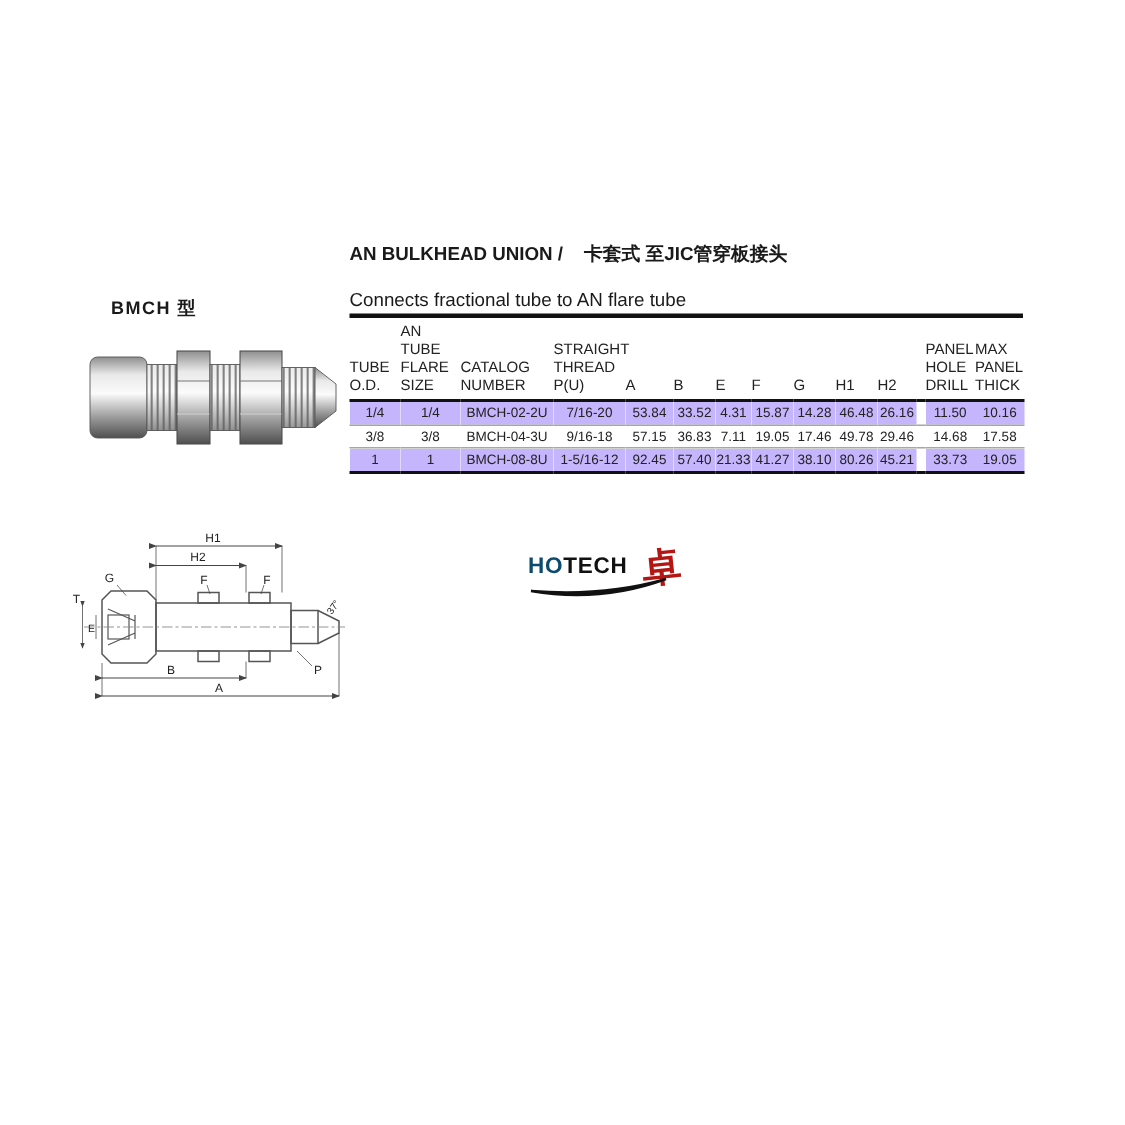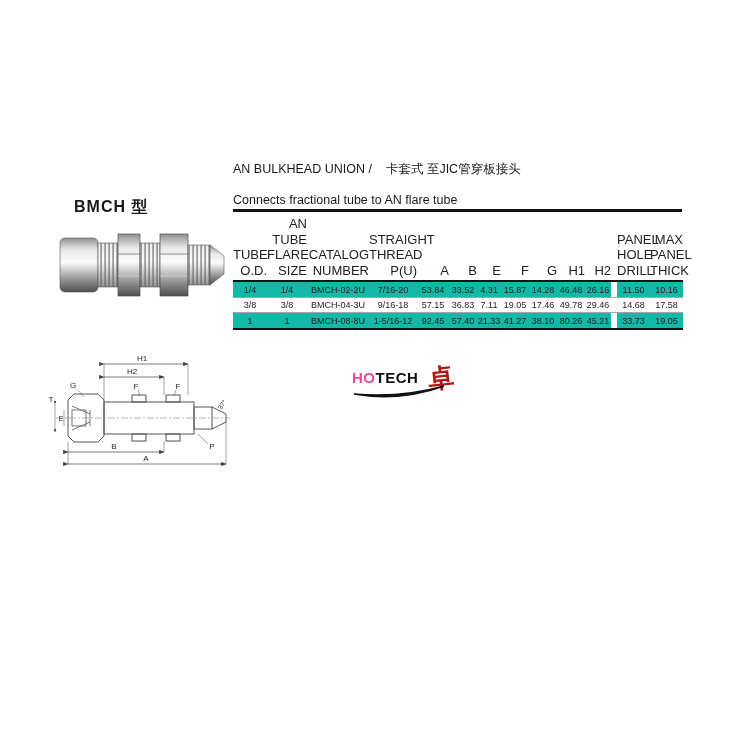--- a/index.html
+++ b/index.html
@@ -1,47 +1,47 @@
 <!DOCTYPE html>
 <html><head>
 <meta charset="utf-8">
 <style>
   html,body{margin:0;padding:0;background:#fff;}
   .page{position:relative;width:750px;height:750px;background:#ffffff;overflow:hidden;
         font-family:"Liberation Sans",sans-serif;color:#1a1a1a;}
 
   
-  .model-label{position:absolute;left:74px;top:197px;font-size:16px;font-weight:bold;letter-spacing:1px;}
+  .model-label{position:absolute;left:74px;top:197px;font-size:12px;font-weight:bold;letter-spacing:1px;}
   .photo{position:absolute;left:58px;top:226px;}
   .drawing{position:absolute;left:48px;top:350px;}
 
   
   .rightcol{position:absolute;left:233px;top:161px;width:449px;}
-  .title-line{font-size:12.5px;font-weight:normal;white-space:nowrap;}
+  .title-line{font-size:12.5px;font-weight:bold;white-space:nowrap;}
   .title-cn{margin-left:14px;}
   .subtitle{font-size:12.5px;font-weight:normal;margin-top:15px;}
   .rule{height:3px;background:#111;margin-top:2px;}
 
   table.spec{border-collapse:collapse;margin-top:3px;width:450px;table-layout:fixed;}
-  table.spec th{font-size:13px;font-weight:normal;color:#222;text-align:right;
+  table.spec th{font-size:10px;font-weight:normal;color:#222;text-align:left;
                 vertical-align:bottom;line-height:1.2;padding:1px 0 2px 0;white-space:pre-line;
                 border-bottom:2px solid #111;}
   table.spec td{font-size:9px;color:#222;text-align:center;height:14.5px;padding:0;
                 border-bottom:1px solid #a6a6a6;overflow:hidden;white-space:nowrap;}
-  table.spec tr.hl td{background:#14b8a6;}
+  table.spec tr.hl td{background:#c4b5fd;}
   table.spec tr.hl td.gap, table.spec td.gap{background:#fff;}
   table.spec tr.row:last-child td{border-bottom:2.5px solid #111;}
 
   .footnote-en{font-family:"DejaVu Serif",serif;font-style:italic;font-size:9px;margin-top:4px;color:#222;}
   .footnote-cn{font-size:8.5px;margin-top:1px;color:#333;}
 
   
   .logo{position:absolute;left:352px;top:367px;width:120px;height:36px;}
   .logo .word{position:absolute;left:0;top:2px;font-size:15px;font-weight:bold;letter-spacing:.5px;white-space:nowrap;}
-  .logo .ho{color:#ec4899;}
+  .logo .ho{color:#0c4a6e;}
   .logo .tech{color:#111;}
   .logo .zh{position:absolute;left:76px;top:-6px;font-size:26px;font-weight:bold;
             font-family:"DejaVu Serif",serif;color:#b41613;transform:rotate(-6deg);}
   .logo svg{position:absolute;left:0;top:18px;}
 
   svg text{font-family:"Liberation Sans",sans-serif;}
 </style>
 </head>
 <body>
 

